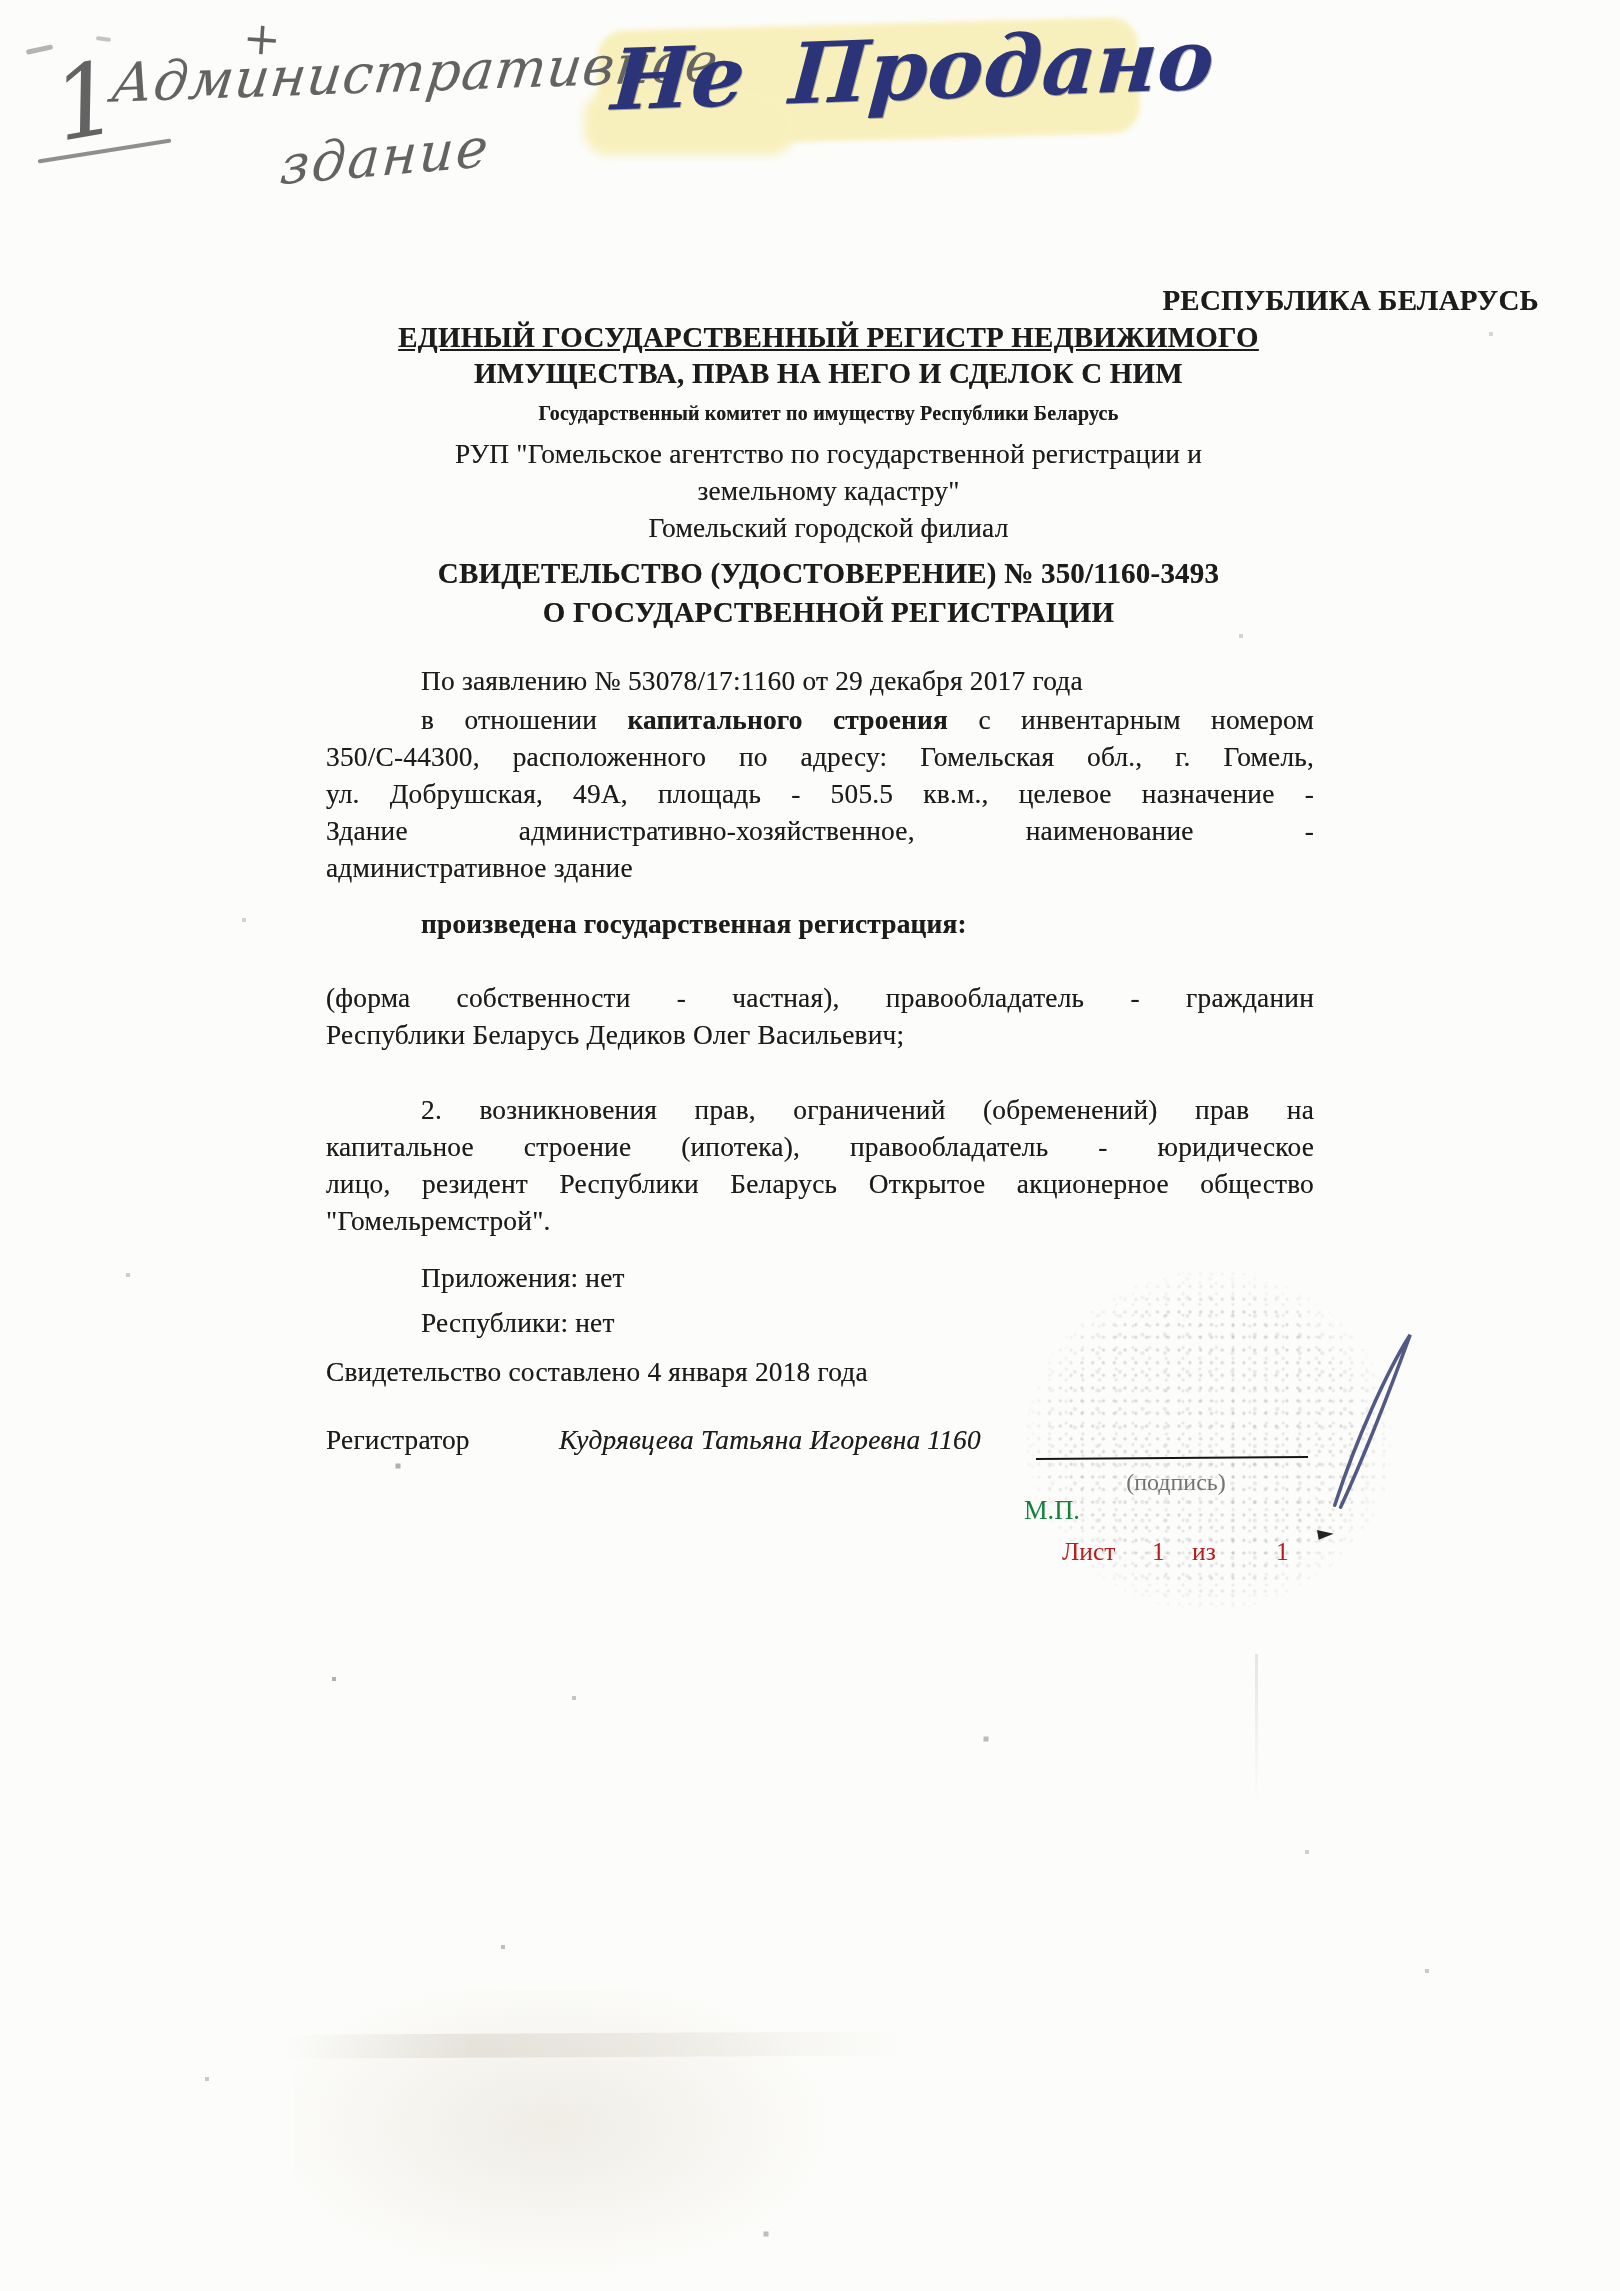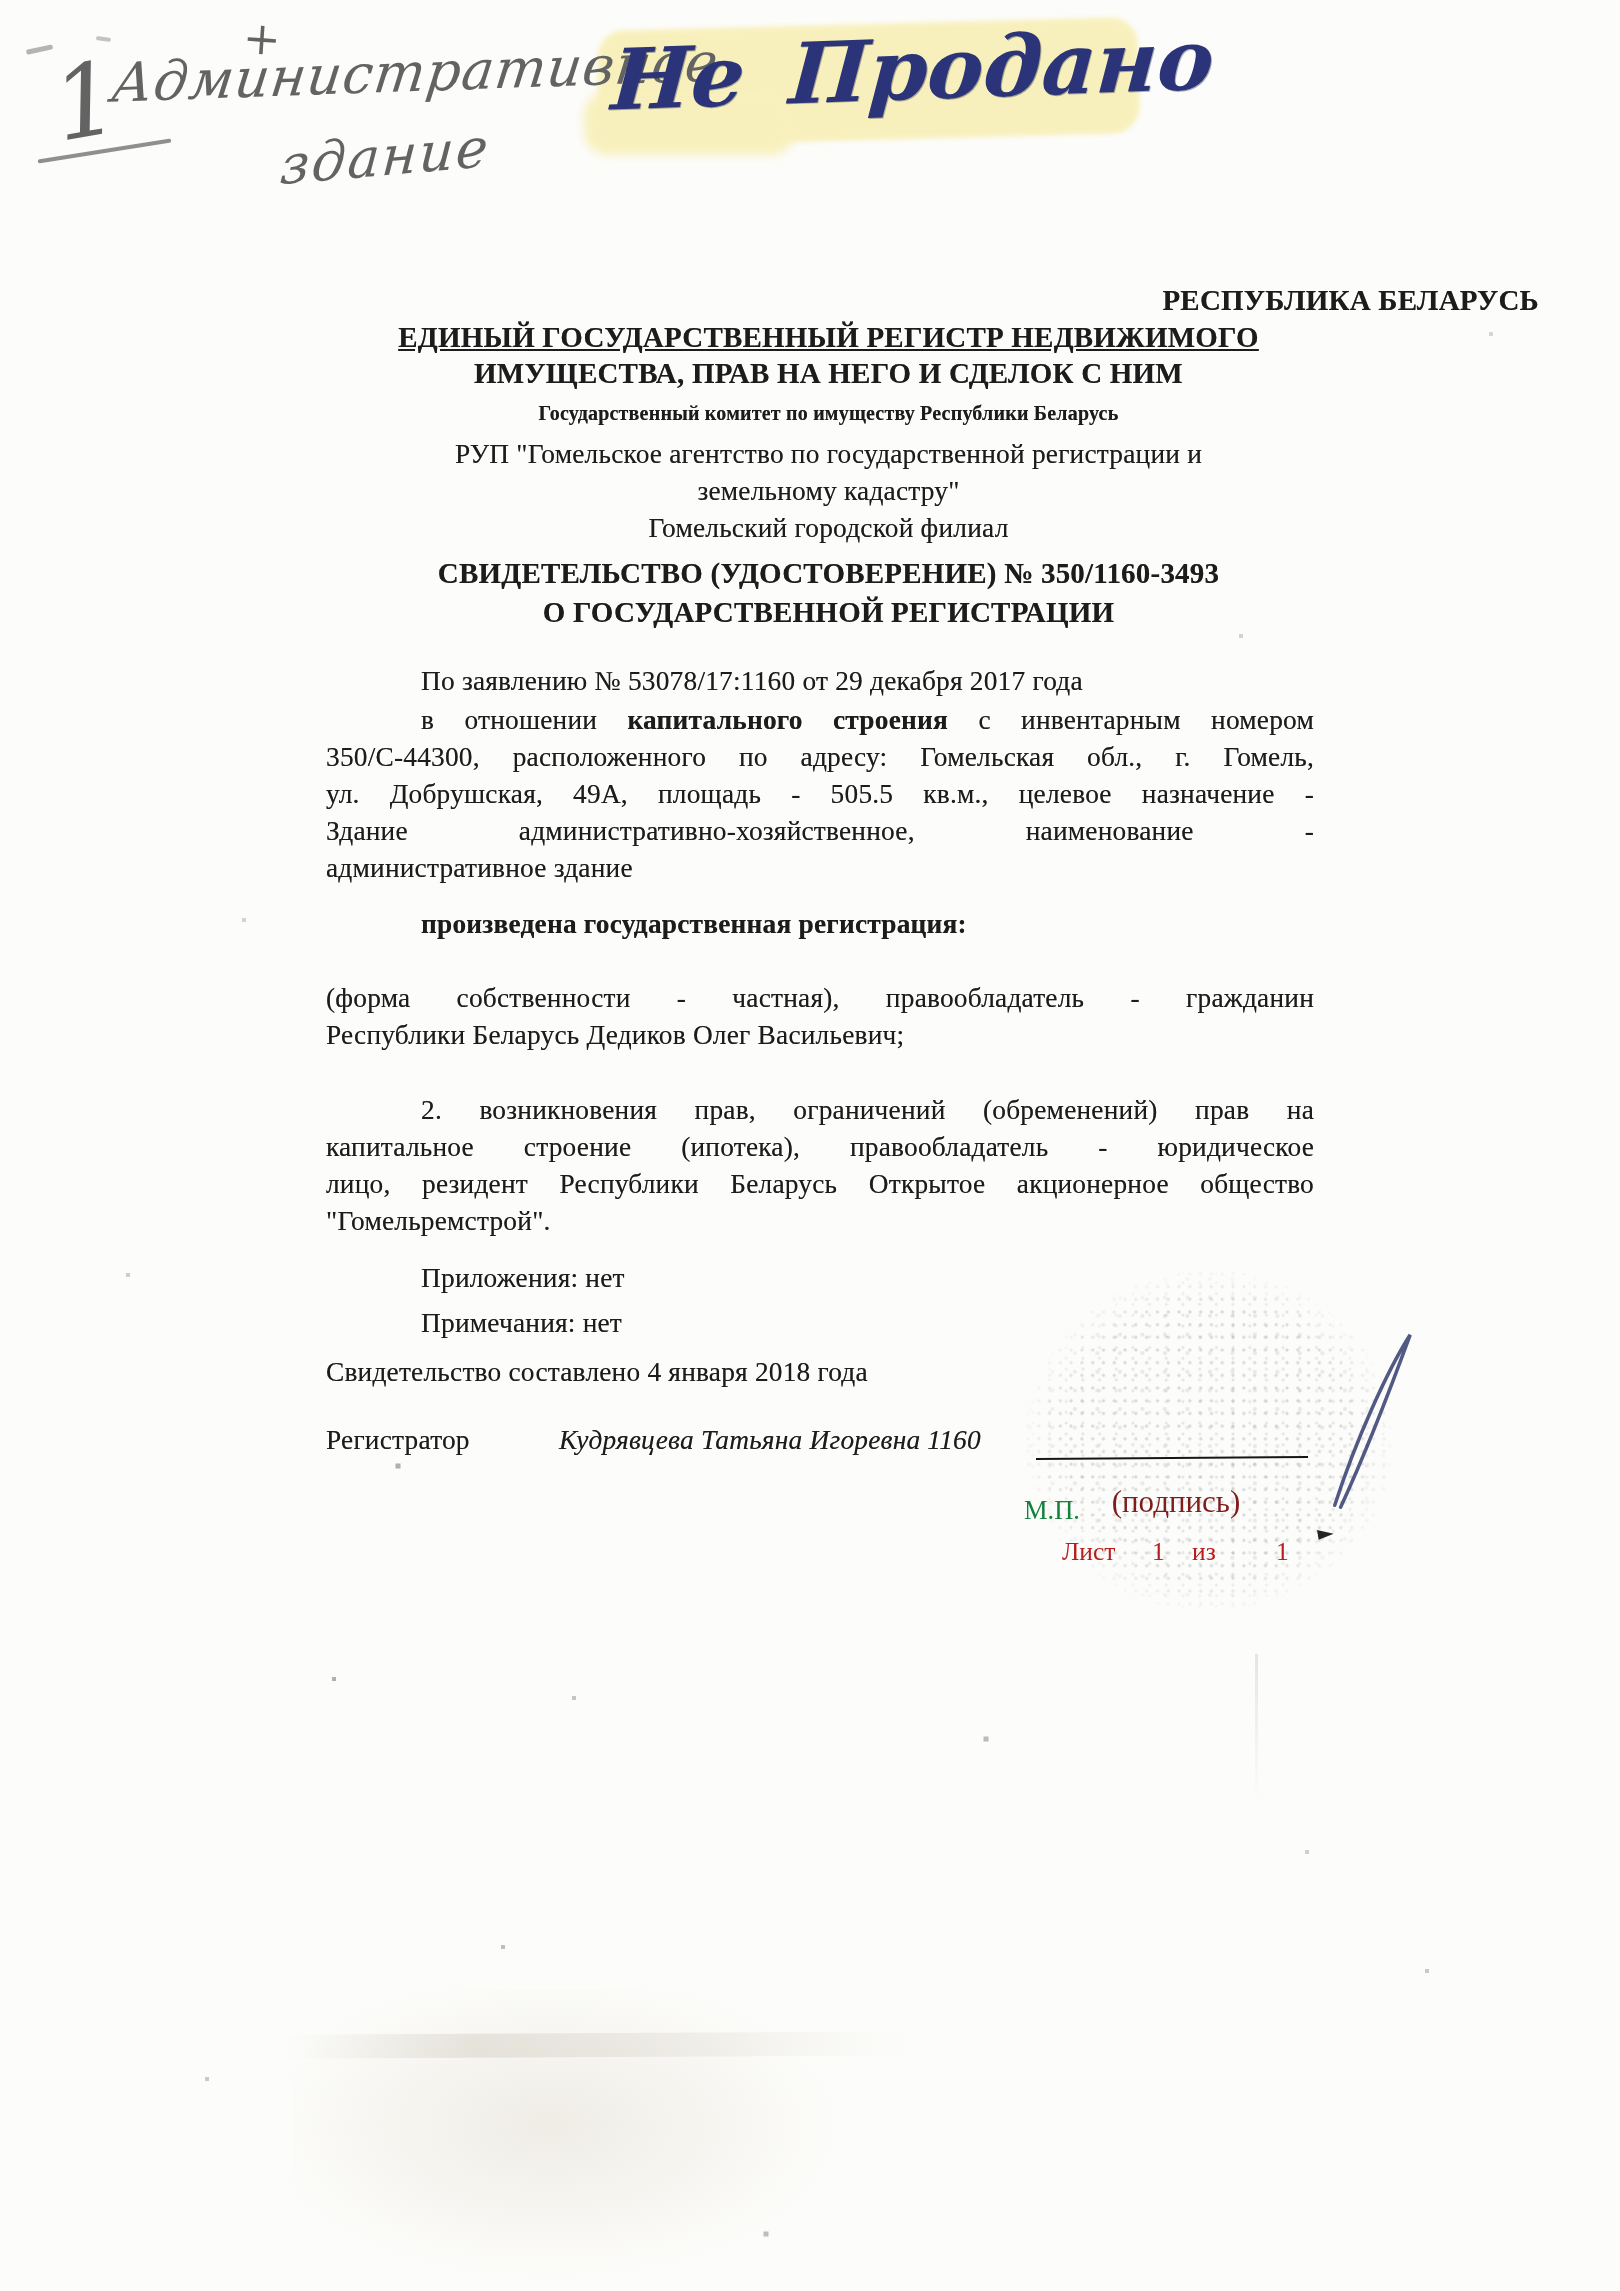--- a/index.html
+++ b/index.html
@@ -39,21 +39,21 @@
   .p-attach { top:1260px; }
   .p-notes { top:1305px; }
   .p-composed { top:1354px; }
   .p-registrar-label { left:326px; top:1422px; }
   .p-registrar-name { left:559px; top:1422px; font-style:italic; }
 
   
   .sig-line { position:absolute; left:1036px; top:1457px; width:272px; height:0;
               border-top:2.9px solid #161616; transform:rotate(-.4deg); }
   .sig-caption { position:absolute; left:1073px; top:1466px; width:206px; text-align:center;
-                 font-size:31px; line-height:33px; color:#7f1d1d;margin-top:19px; }
+                 font-size:24px; line-height:33px; color:#737373; }
   .sig-mp { position:absolute; left:1024px; top:1494px; font-size:26.5px; line-height:33px; color:#15803d; }
   .sheet-row span { position:absolute; font-size:25.5px; line-height:33px; top:1535px; color:#b91c1c; }
   .sh-label { left:1062px; } .sh-n1 { left:1152px; } .sh-of { left:1192px; } .sh-n2 { left:1276px; }
 
   
   .hw { position:absolute; font-family:"DejaVu Serif",serif; font-style:italic; white-space:nowrap; }
   .pencil { color:#636363; }
   .hw-num1 { left:54px; top:43px; font-size:100px; transform:rotate(-10deg); }
   .num1-flourish { position:absolute; left:37px; top:149px; width:135px; height:3.9px;
                    background:#6b6b6b; border-radius:2.9px; transform:rotate(-9deg); opacity:.75; }
@@ -154,21 +154,21 @@
   </div>
 
   <div class="print body-block p-item2">
     <div class="line jl ind">2. возникновения прав, ограничений (обременений) прав на</div>
     <div class="line jl">капитальное строение (ипотека), правообладатель - юридическое</div>
     <div class="line jl">лицо, резидент Республики Беларусь Открытое акционерное общество</div>
     <div class="line">"Гомельремстрой".</div>
   </div>
 
   <div class="print body-block p-attach ind">Приложения: нет</div>
-  <div class="print body-block p-notes ind">Примечания: нет</div>
+  <div class="print body-block p-notes ind">Республики: нет</div>
   <div class="print body-block p-composed">Свидетельство составлено 4 января 2018 года</div>
 
   <div class="print p-registrar-label">Регистратор</div>
   <div class="print p-registrar-name">Кудрявцева Татьяна Игоревна 1160</div>
 
   <div class="stamp"></div>
   <svg class="pen-loop" width="110" height="192" viewBox="0 0 112 196">
     <path d="M20,184 C42,116 74,46 97,10 C78,62 50,134 26,186" fill="none" stroke="#333c6e" stroke-width="3.6" stroke-linecap="round" opacity="0.85"></path>
   </svg>
   <div class="arrow-mark"></div>

